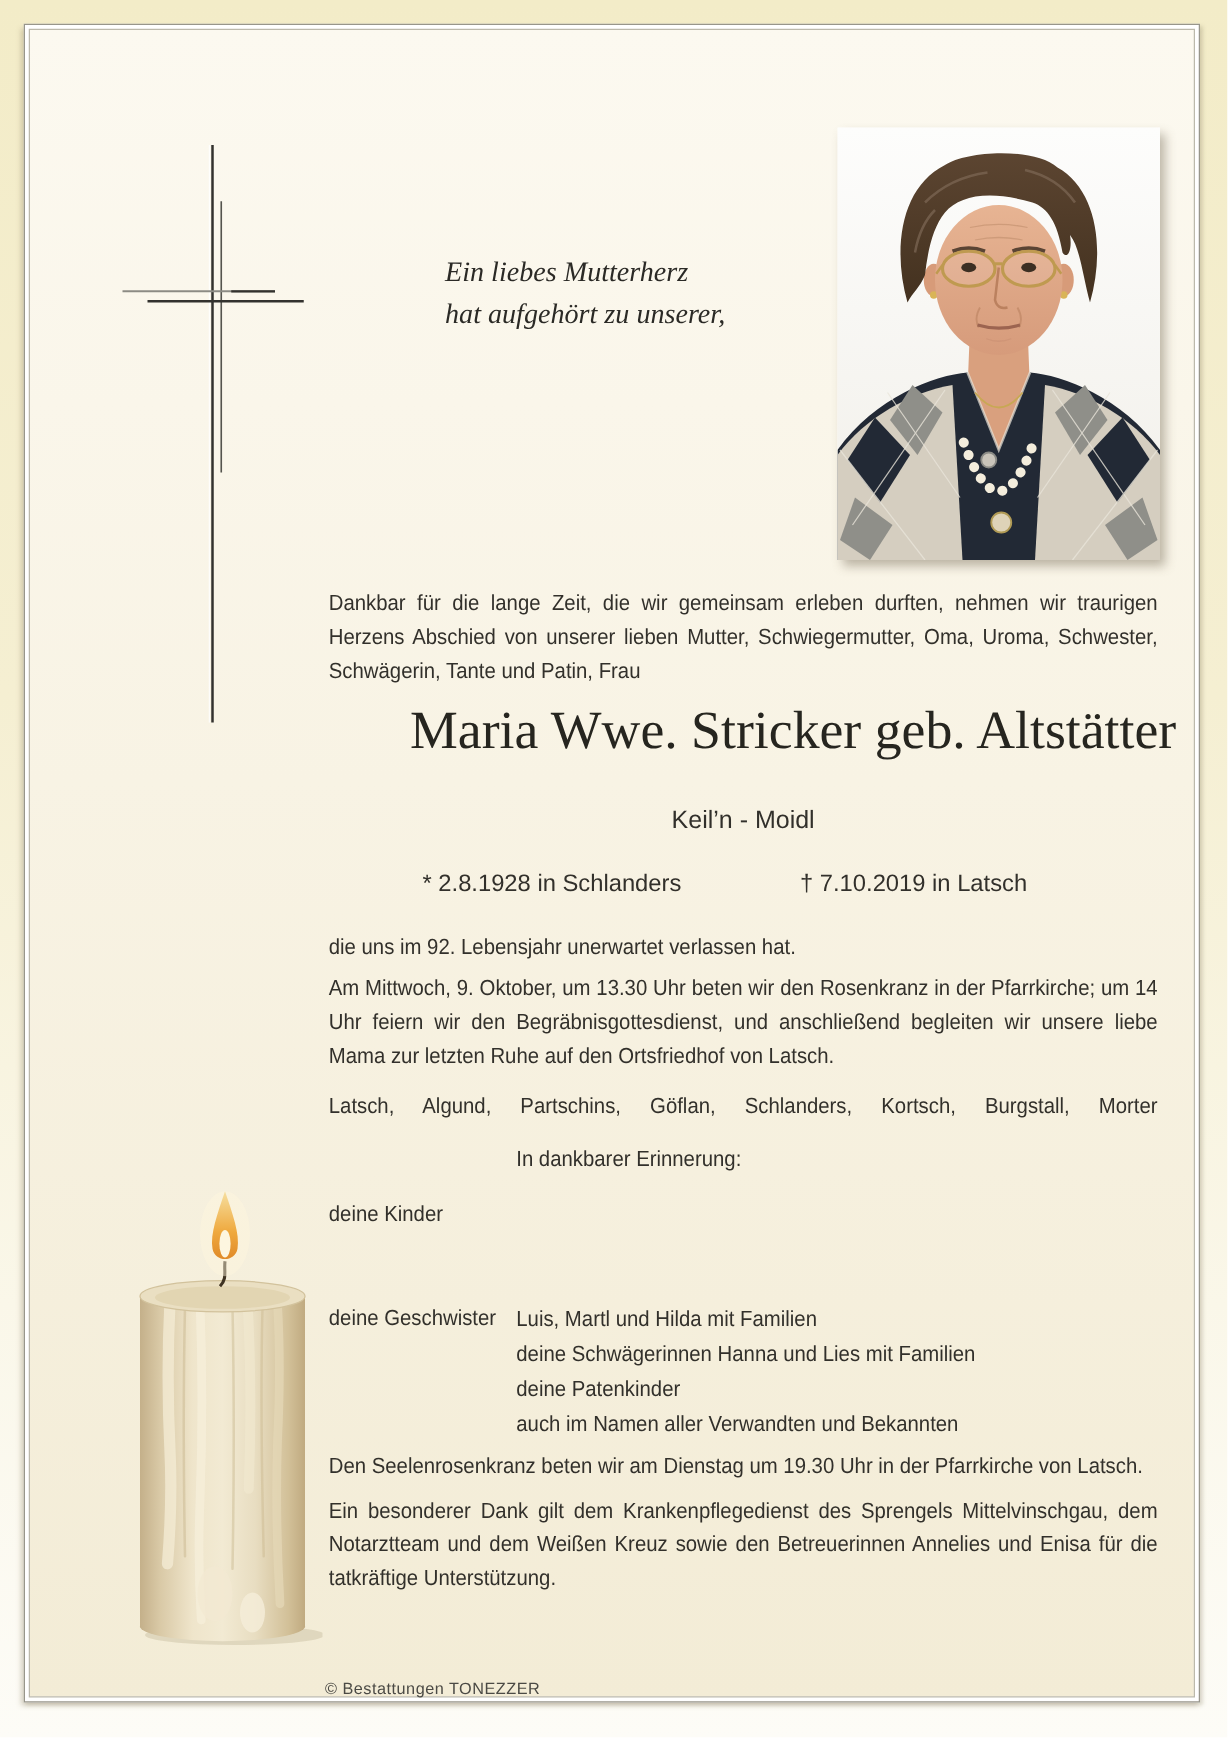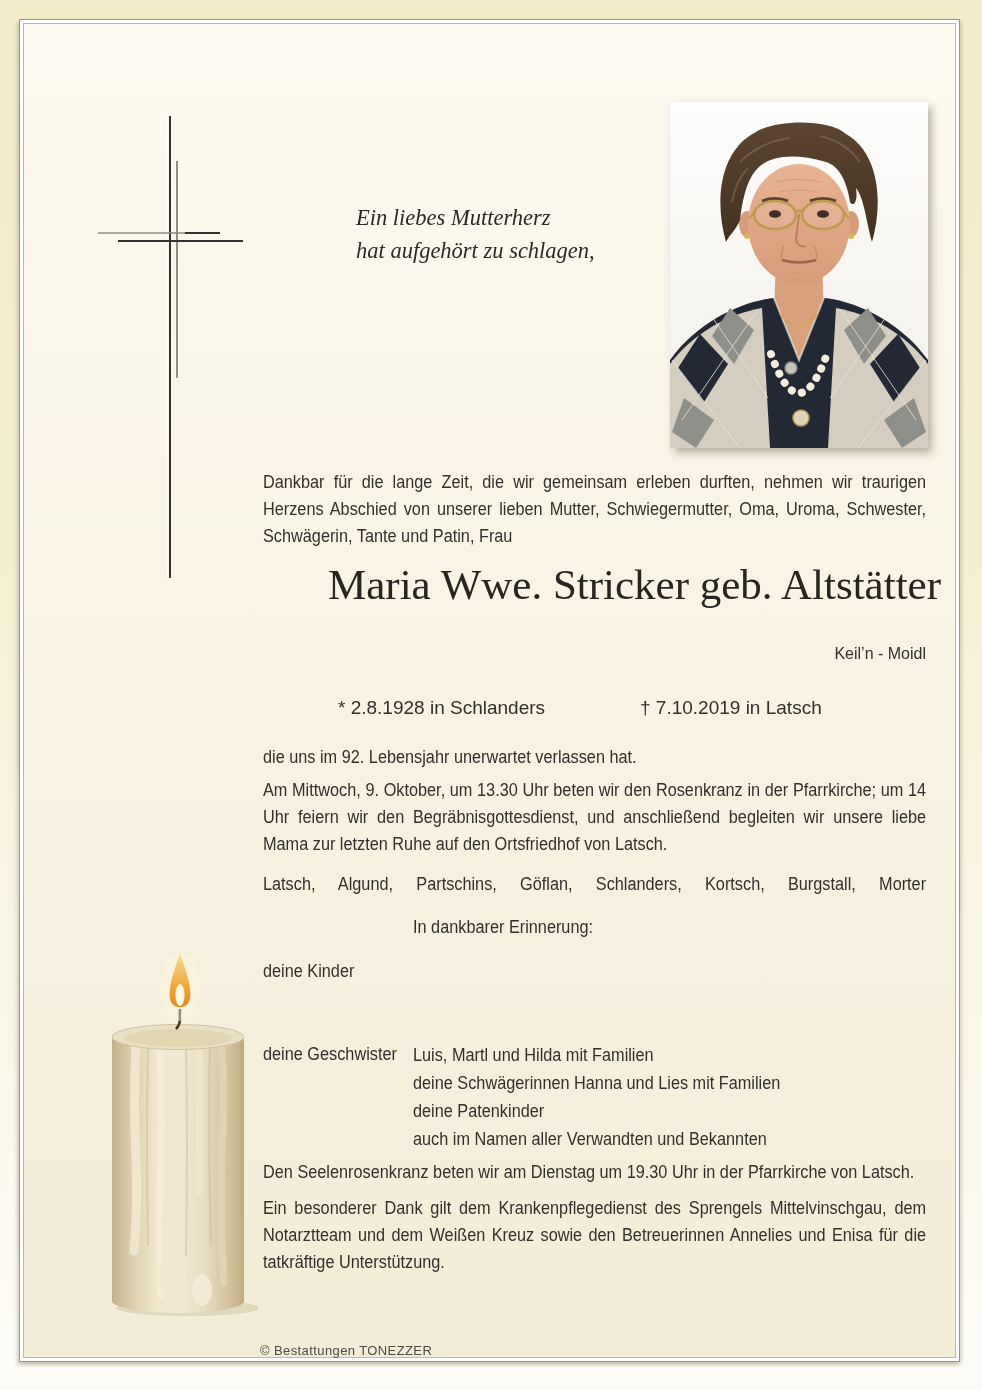--- a/index.html
+++ b/index.html
@@ -26,21 +26,21 @@
   .txt{color:#32302b;font-size:17.5px;line-height:27px;}
   .just{text-align:justify;}
   .nowrap{white-space:nowrap;}
   #quote{left:336px;top:190px;font-family:"Liberation Serif",serif;font-style:italic;
          font-size:22.5px;line-height:33px;color:#2b2a26;}
   #photo{left:650px;top:91px;width:258px;height:346px;
          box-shadow:4px 5px 8px rgba(110,100,80,.45);background:#fdfdfb;}
   #intro{left:243px;top:458px;width:713px;}
   #name{left:228px;top:549px;width:693px;text-align:right;
         font-family:"Liberation Serif",serif;font-size:43px;color:#26251f;}
-  #housename{left:243px;top:634px;width:663px;text-align:right;font-size:16px;color:#32302b;}
+  #housename{left:243px;top:634px;width:663px;text-align:center;font-size:20px;color:#32302b;}
   .date{top:686px;font-size:19px;color:#32302b;white-space:nowrap;}
   #birth{left:318px;} #death{left:620px;}
   #ageline{left:243px;top:733px;}
   #funeral{left:243px;top:766px;width:713px;}
   #places{left:243px;top:860px;width:713px;text-align:justify;text-align-last:justify;}
   #rem-heading{left:393px;top:903px;}
   .entry-label{left:243px;width:160px;}
   .entry-lines{left:393px;width:560px;}
   #kinder-label,#kinder-lines{top:947px;}
   #gesch-label,#gesch-lines{top:1030px;}
@@ -192,21 +192,21 @@
 
       <path d="M78,64 C77,72 80,78 74,84" fill="none" stroke="#3f3322" stroke-width="2.5"></path>
 
       <ellipse cx="78" cy="42" rx="20" ry="34" fill="#fff6dd" opacity="0.45"></ellipse>
       <path d="M78,8 C84,26 90,42 88,54 C86,65 70,65 68,54 C66,42 72,26 78,8 Z" fill="url(#flameG)"></path>
       <ellipse cx="78" cy="50" rx="4.5" ry="11" fill="#fdf6e0"></ellipse>
     </svg>
 
     <div id="quote" class="abs">
       <div>Ein liebes Mutterherz</div>
-      <div>hat aufgehört zu schlagen,</div>
+      <div>hat aufgehört zu unserer,</div>
     </div>
 
     <div id="intro" class="abs txt just cond">Dankbar für die lange Zeit, die wir gemeinsam erleben durften, nehmen wir traurigen Herzens Abschied von unserer lieben Mutter, Schwiegermutter, Oma, Uroma, Schwester, Schwägerin, Tante und Patin, Frau</div>
 
     <div id="name" class="abs">Maria Wwe. Stricker geb. Altstätter</div>
     <div id="housename" class="abs">Keil’n - Moidl</div>
 
     <div id="birth" class="abs date">* 2.8.1928 in Schlanders</div>
     <div id="death" class="abs date">† 7.10.2019 in Latsch</div>
 

